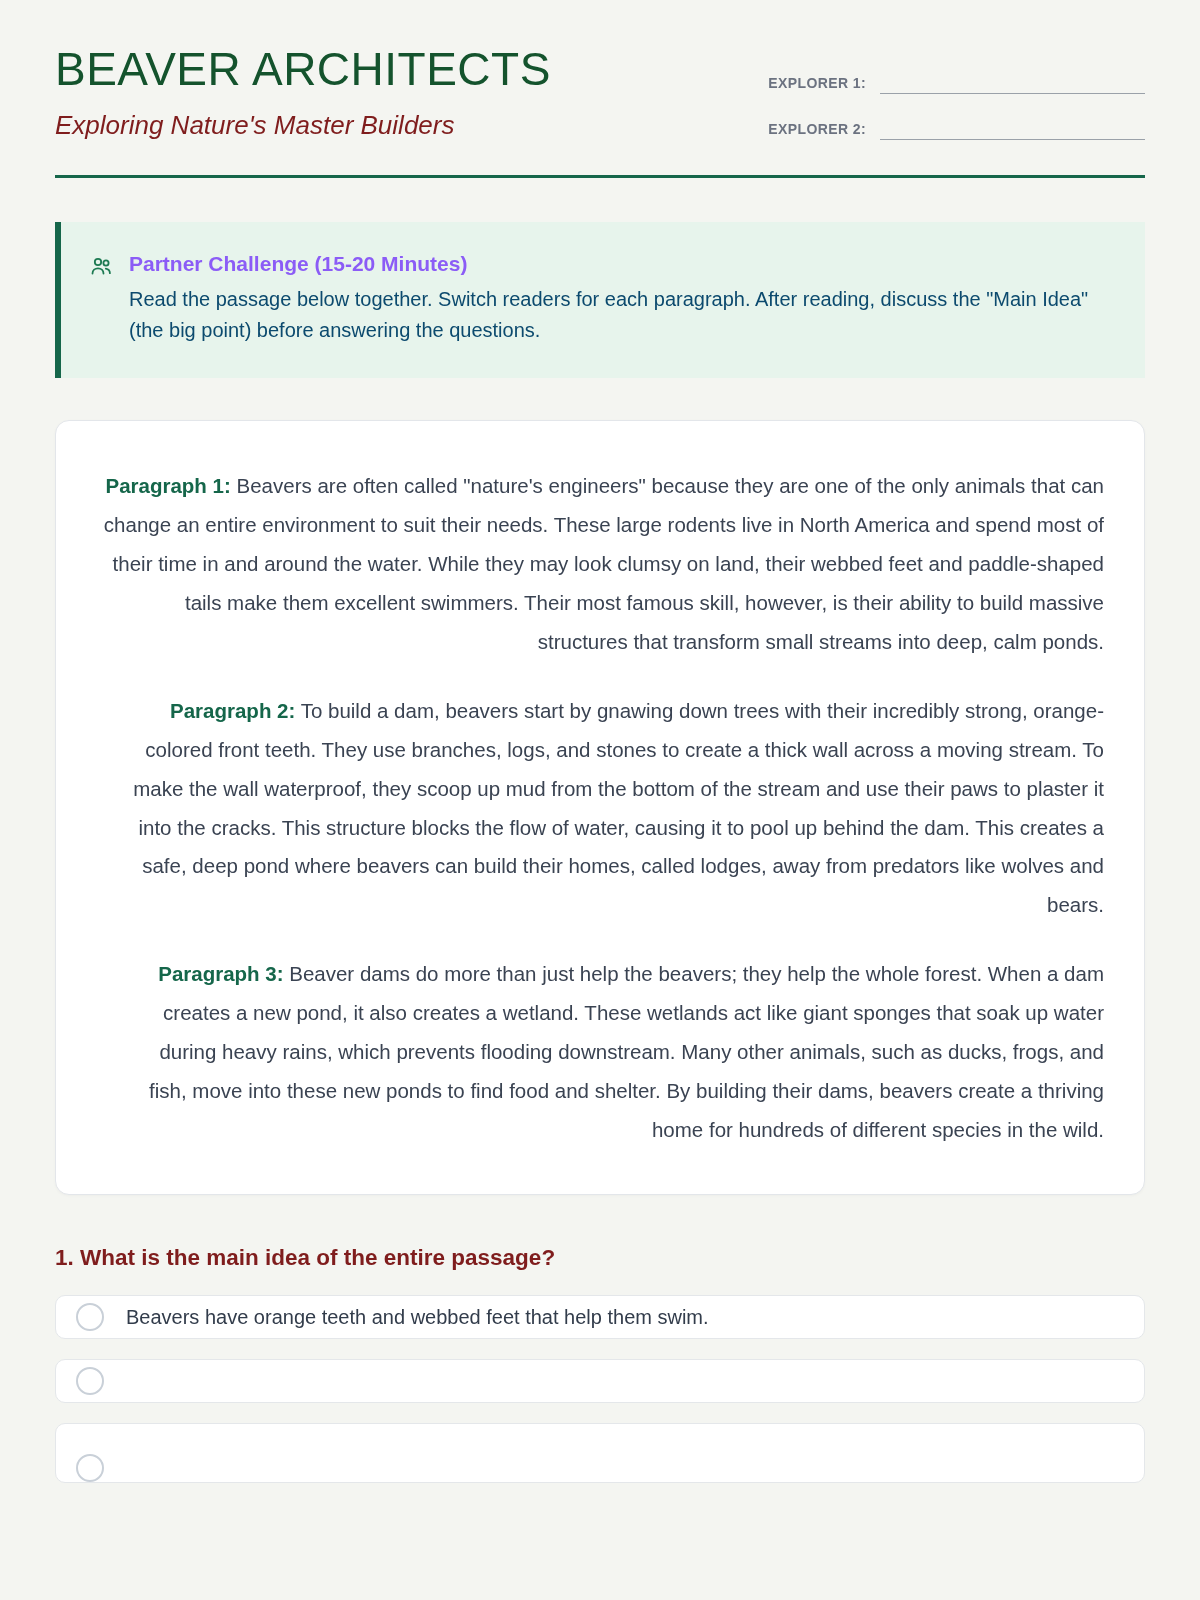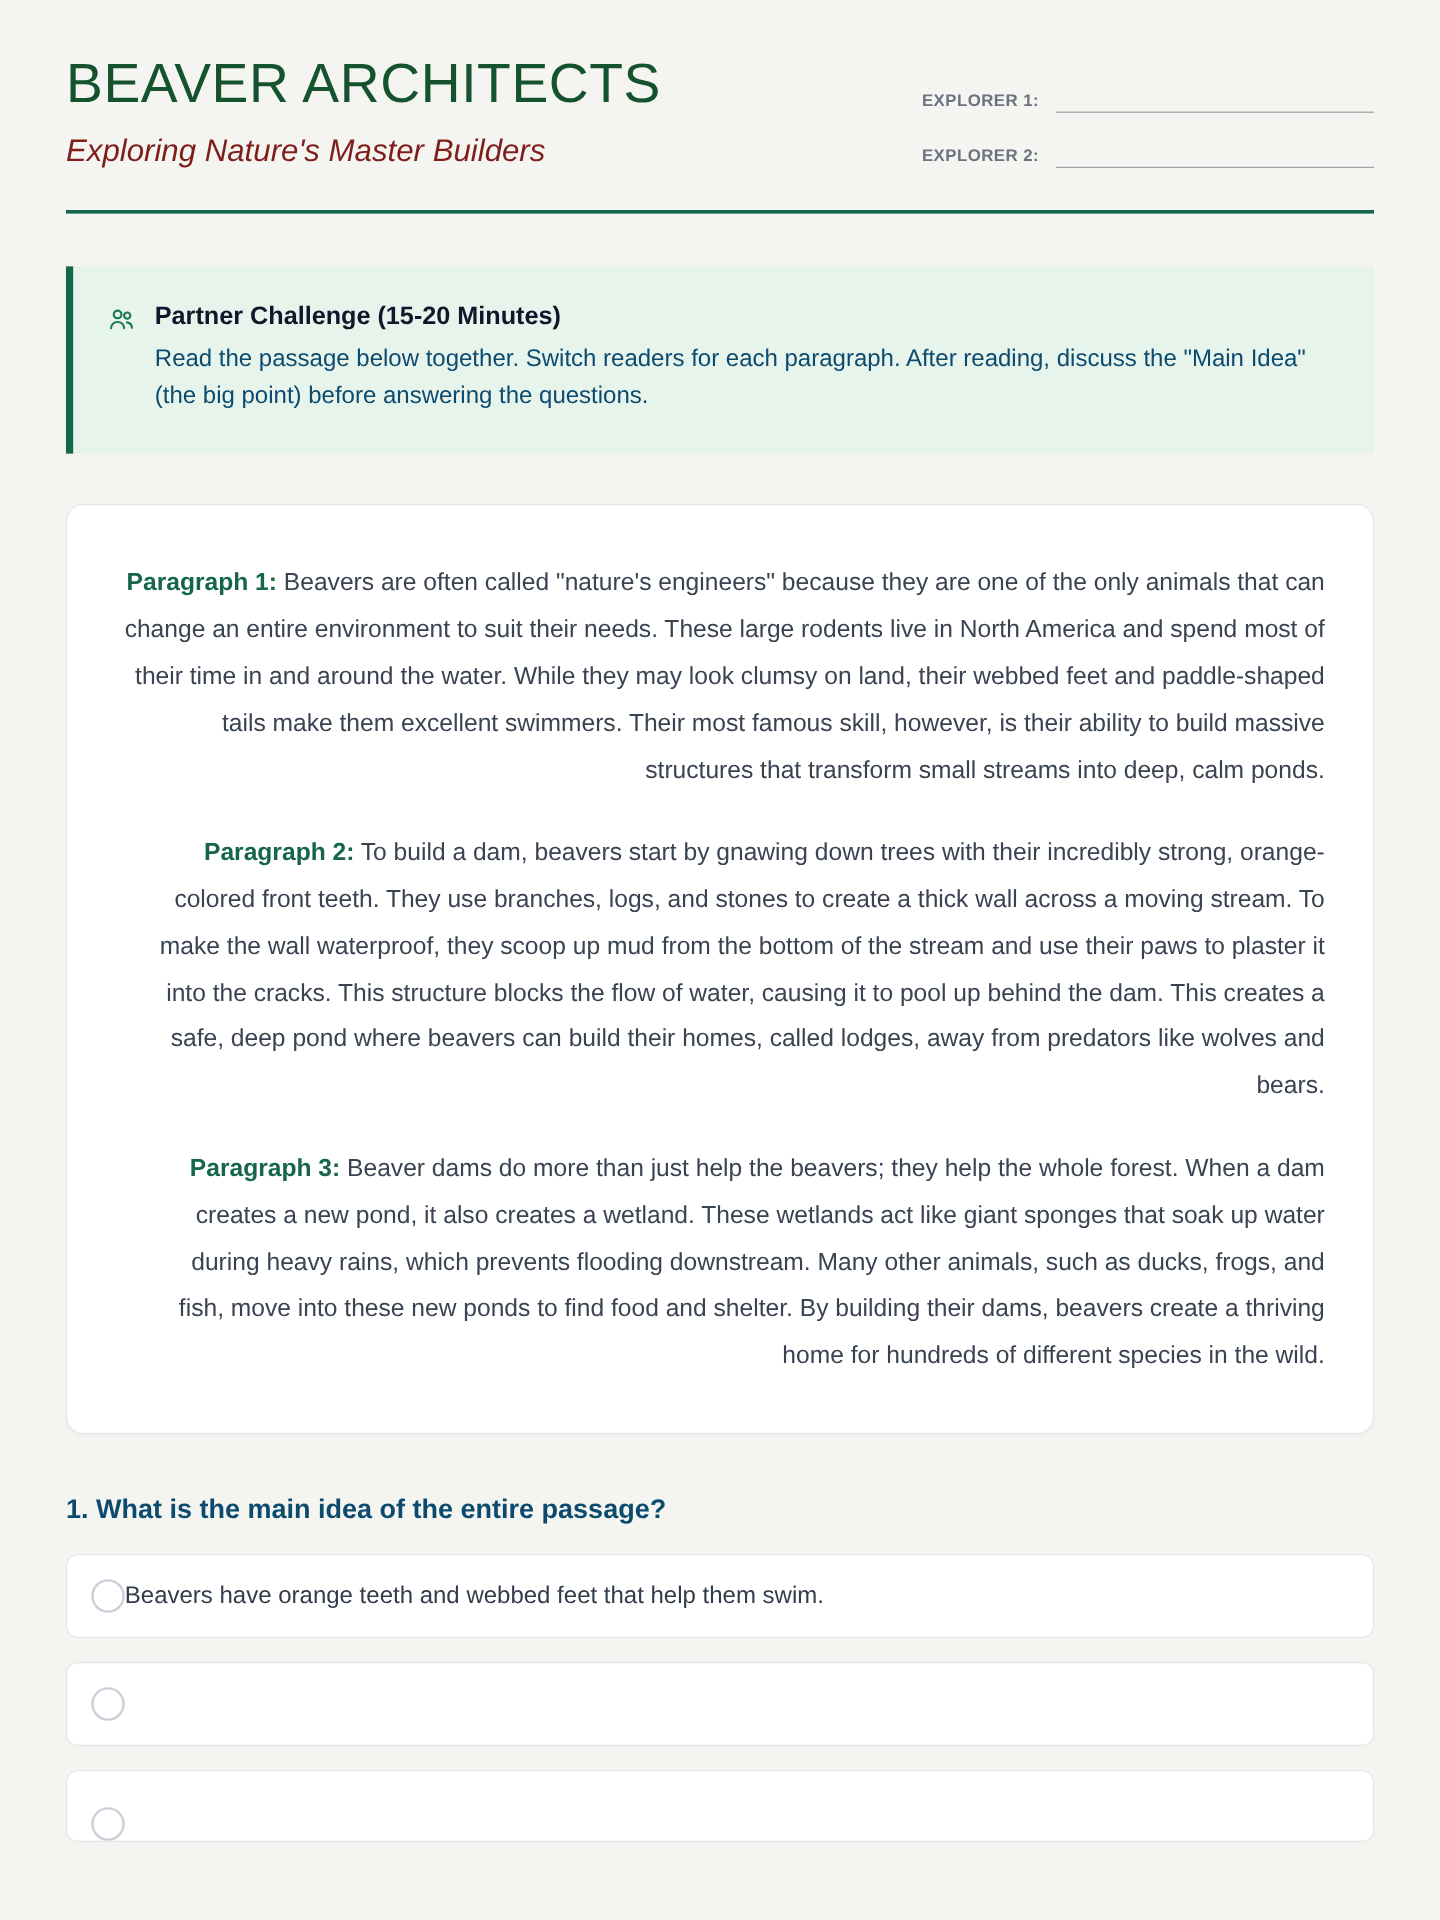--- a/index.html
+++ b/index.html
@@ -53,21 +53,21 @@
     background: #e7f4ec;
     border-left: 6px solid #15664a;
     padding: 30px 30px 32px 28px;
     display: flex;
     gap: 16px;
   }
   .callout-icon { color: #1d7a52; flex: none; margin-top: 2px; }
   .callout-title {
     font-size: 21px;
     font-weight: 700;
-    color: #0f172a;
+    color: #8b5cf6;
   }
   .callout-body {
     margin-top: 8px;
     font-size: 20px;
     line-height: 1.55;
     color: #0c4a6e;
     max-width: 960px;
   }
 
   
@@ -86,32 +86,33 @@
     color: #3a4352;
   }
   .para + .para { margin-top: 30px; margin-left: 30px; }
   .para-label { color: #15664a; font-weight: 700; }
 
   
   .question {
     margin-top: 50px;
     font-size: 22.5px;
     font-weight: 700;
-    color: #0c4a6e;
+    color: #7f1d1d;
   }
 
   
   .options { margin-top: 24px; display: flex; flex-direction: column; gap: 20px; }
   .option {
     background: #ffffff;
     border: 1px solid #e4e7ea;
     border-radius: 10px;
-    padding: 20px 20px;
+    padding: 7px 20px;
     display: flex;
     align-items: center;
+    gap: 22px;
     cursor: pointer;
   }
   .radio {
     width: 28px;
     height: 28px;
     border-radius: 50%;
     border: 2px solid #c9d0d8;
     background: #fff;
     flex: none;
   }

